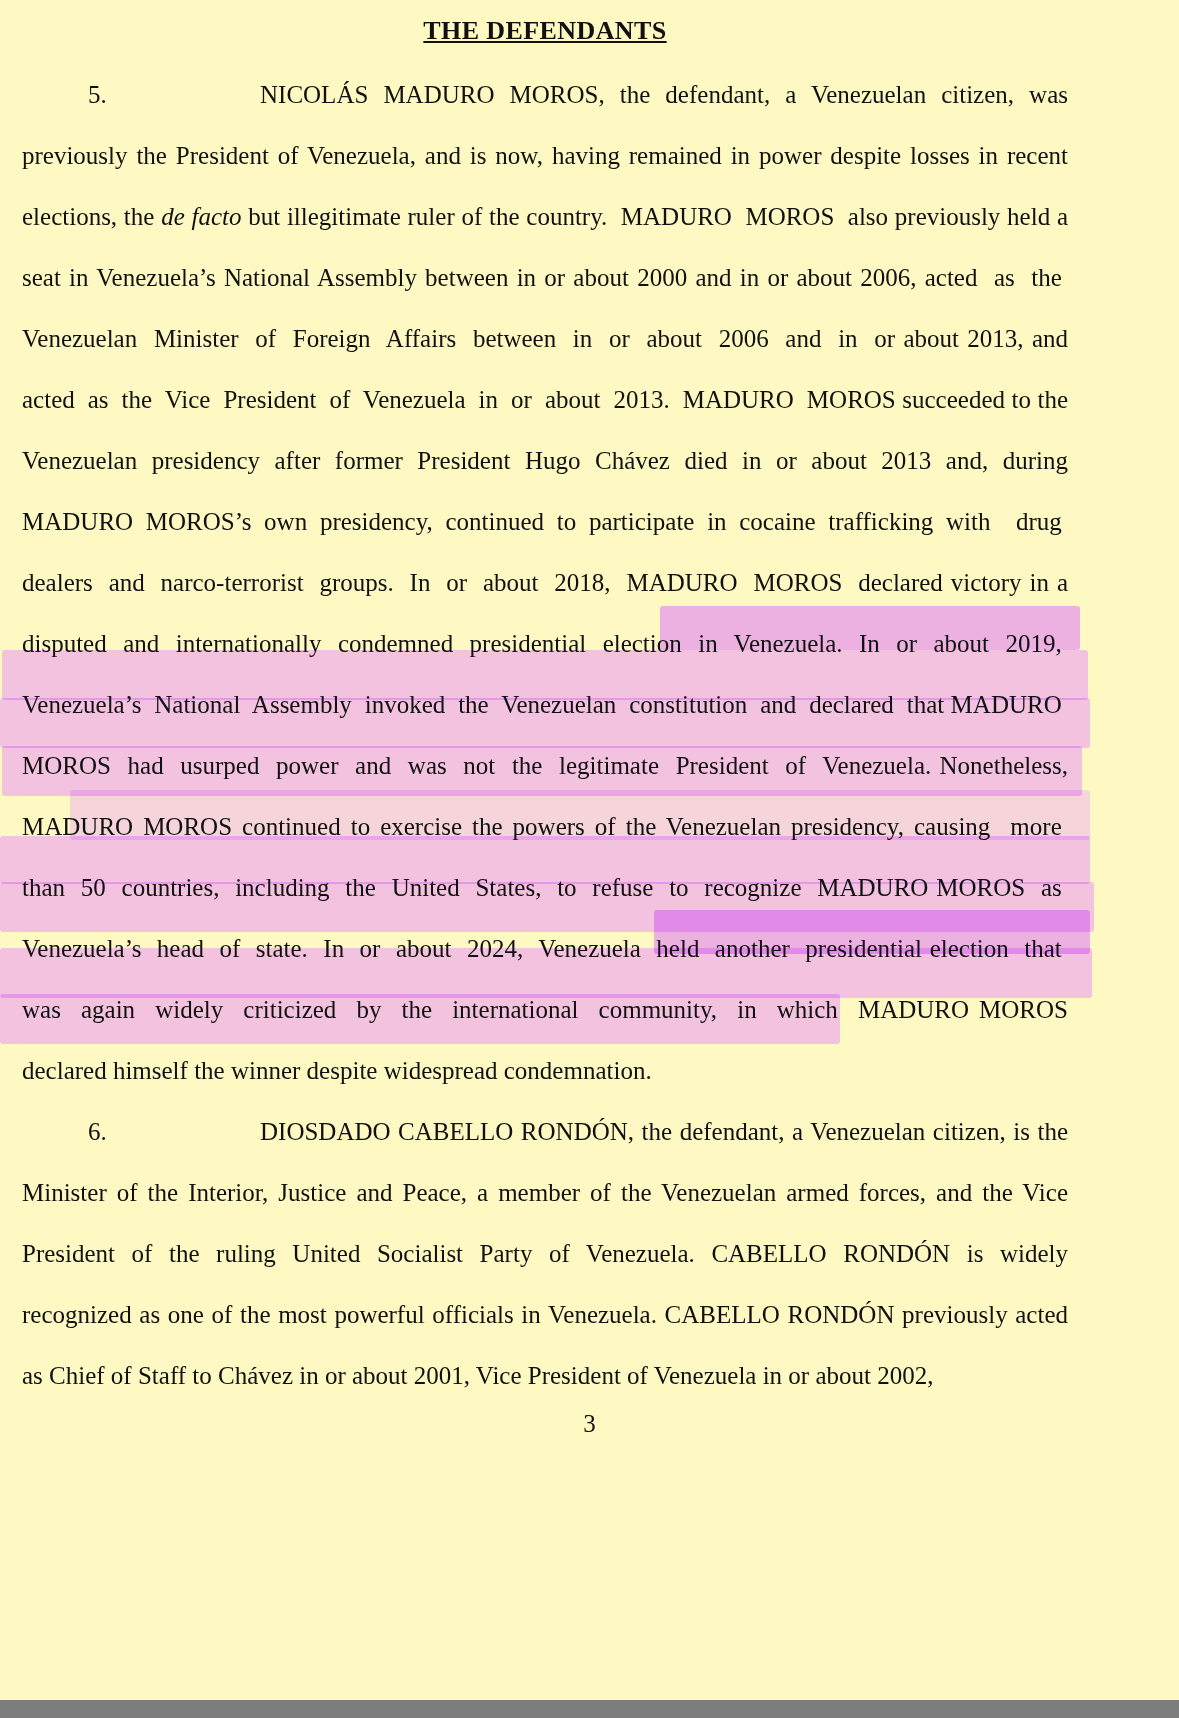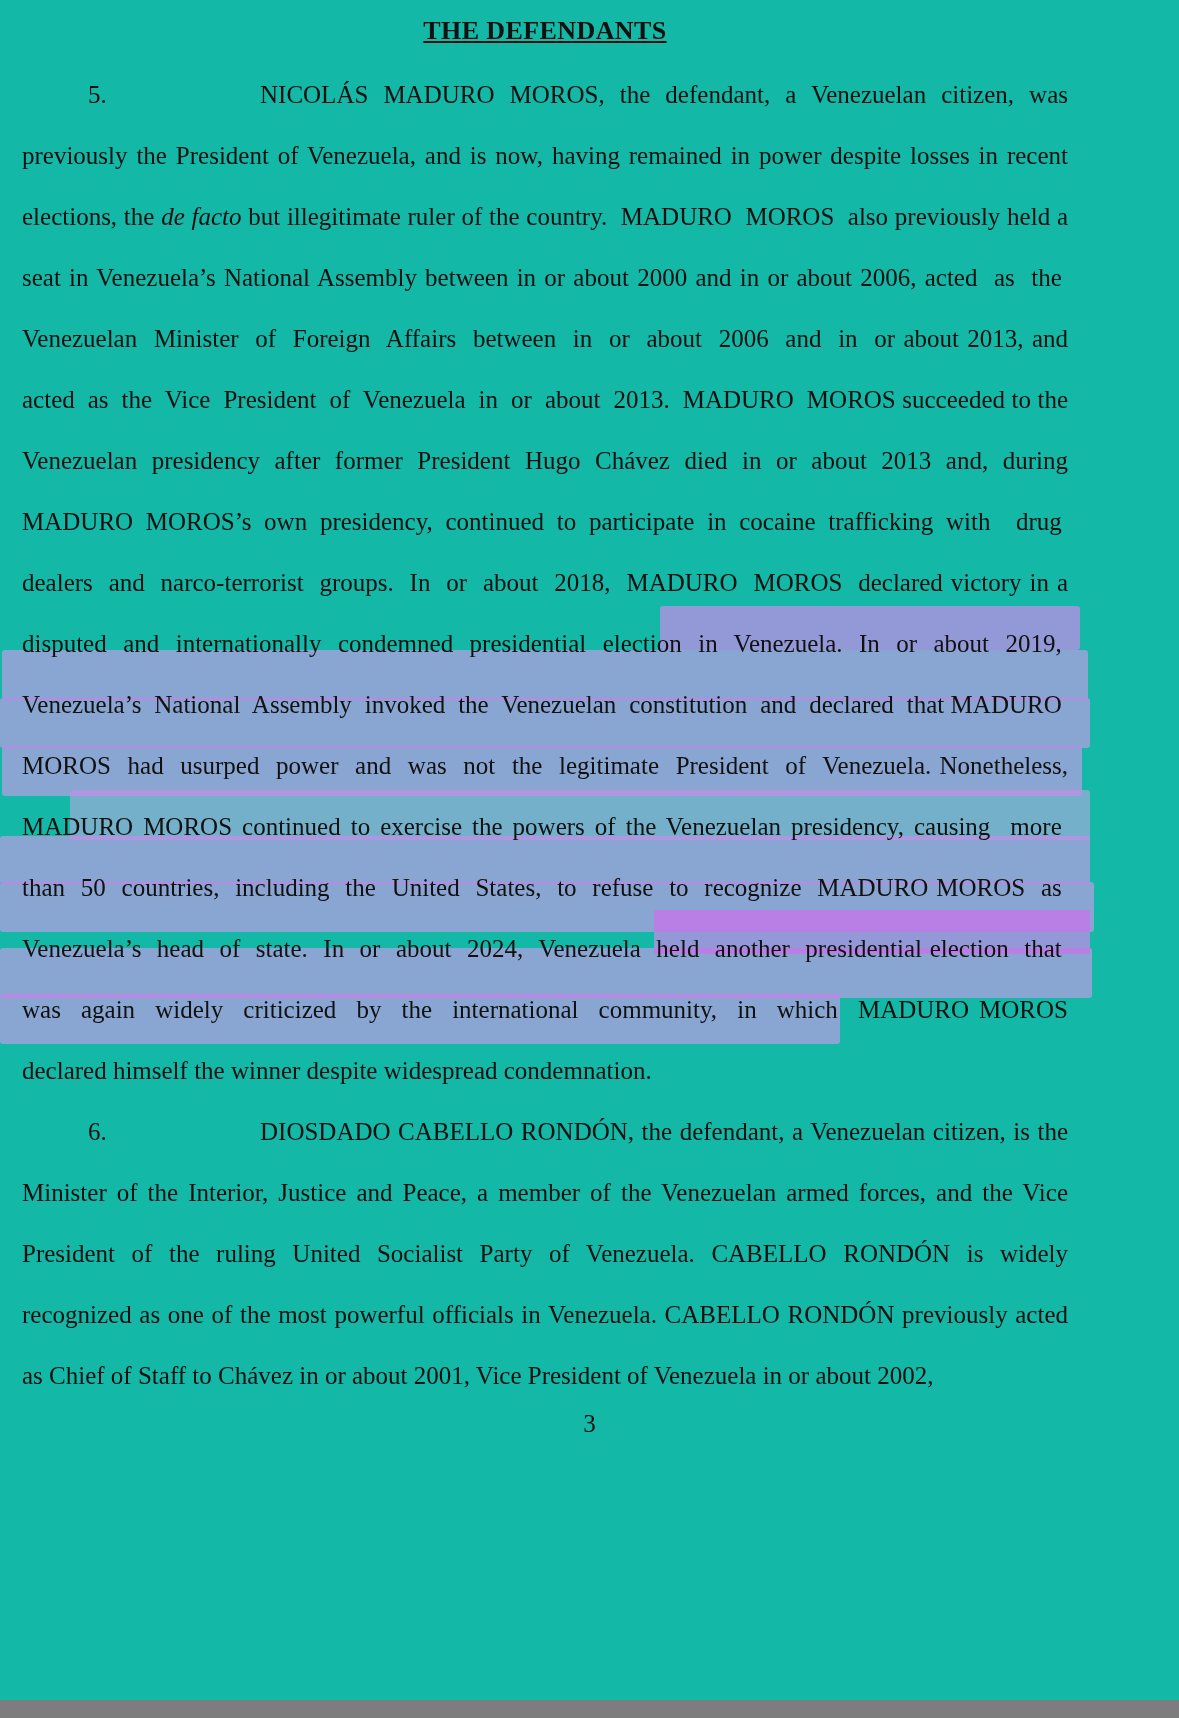--- a/index.html
+++ b/index.html
@@ -4,21 +4,21 @@
 <style>
   html, body {
     margin: 0;
     padding: 0;
     background: #ffffff;
   }
   .page {
     position: relative;
     width: 1179px;
     height: 1718px;
-    background: #14b8a6;
+    background: #fef9c3;
     overflow: hidden;
     font-family: "Liberation Serif", serif;
     color: #111111;
   }
   .doc-body {
     position: absolute;
     left: 22px;
     top: 8px;
     width: 1046px;
   }

